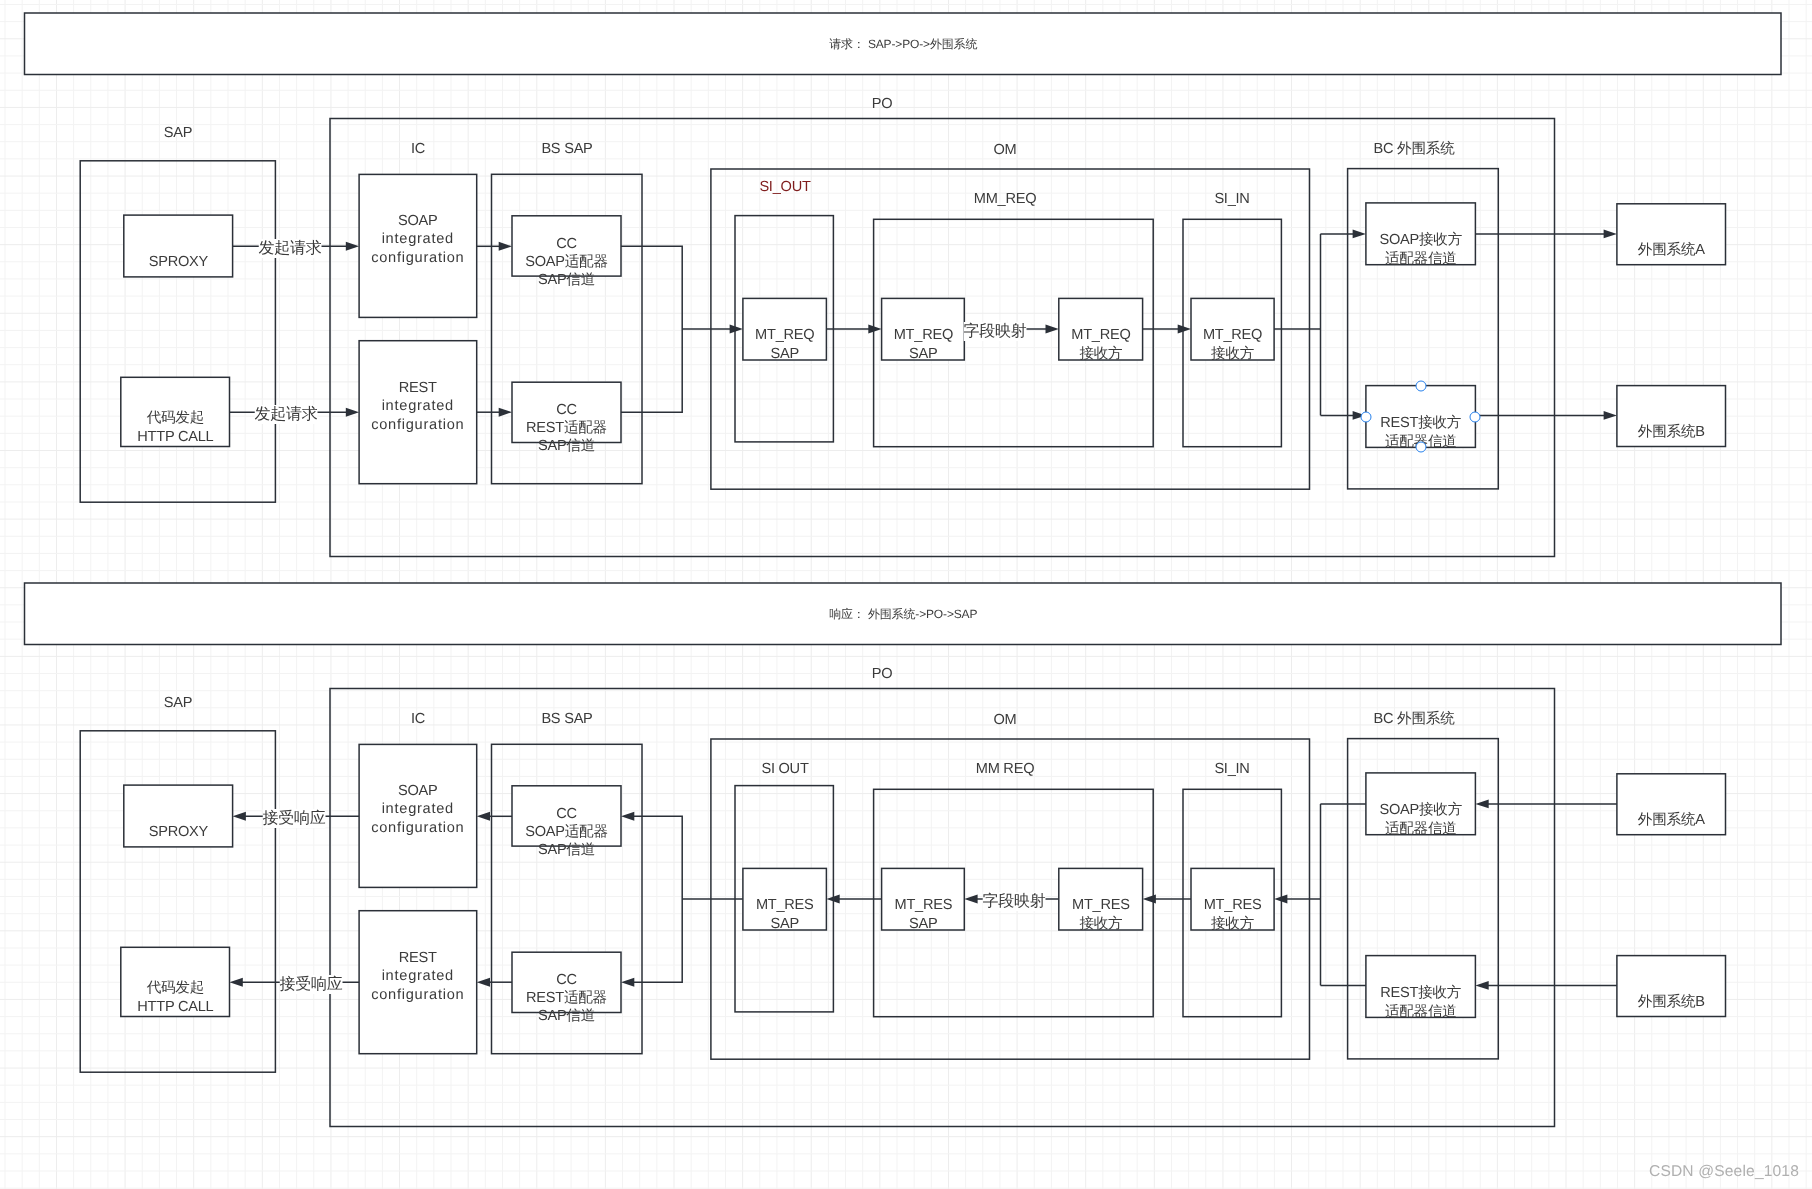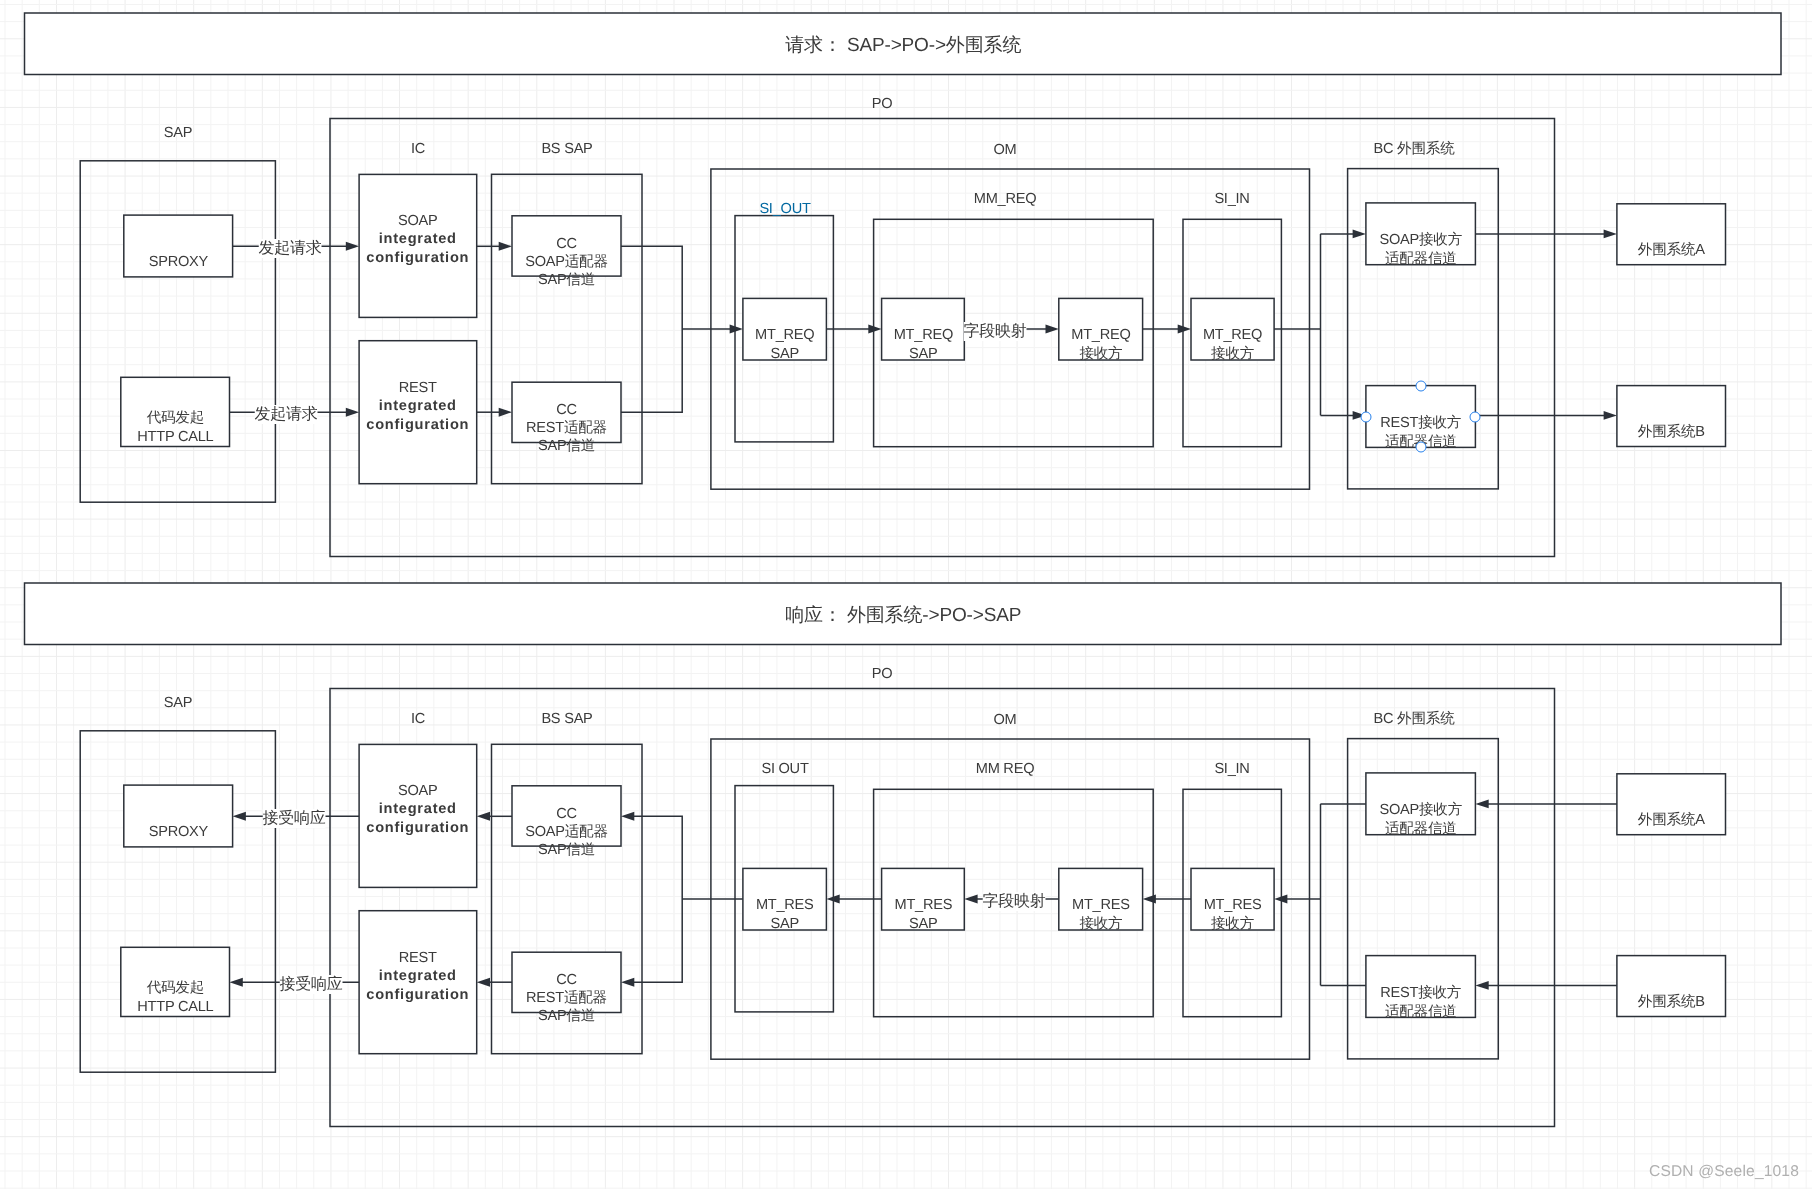--- a/index.html
+++ b/index.html
@@ -21,21 +21,21 @@
     background:transparent;
     display:flex;
     align-items:center;
     justify-content:center;
     text-align:center;
     color:#3b3b3b;
     font-size:14.6px;
     line-height:18.4px;
     letter-spacing:-0.25px;
   }
-  .node .lc { letter-spacing:0.74px;font-weight:bold; }
+  .node .lc { letter-spacing:0.74px; }
   .node > div { position:relative; top:16px; }
   .container { background:transparent; }
   .glabel {
     position:absolute;
     color:#3b3b3b;
     font-size:14.6px;
     line-height:14.6px;
     letter-spacing:-0.25px;
     white-space:nowrap;
     transform:translate(-50%,calc(-50% + 2.3px));
@@ -53,21 +53,21 @@
     padding:2.5px 0px;
   }
   .banner {
     position:absolute;
     box-sizing:border-box;
     background:transparent;
     display:flex;
     align-items:center;
     justify-content:center;
     color:#3b3b3b;
-    font-size:19px;
+    font-size:12px;
     letter-spacing:-0.15px;
     padding-top:1.5px;
   }
   .handle {
     position:absolute;
     width:11px; height:11px;
     border-radius:50%;
     border:1.5px solid #2680eb;
     background:#ffffff;
     box-sizing:border-box;
@@ -406,21 +406,21 @@
       <div class="node container" style="left: 710.9px; top: 169px; width: 598.6px; height: 320.2px; color: rgb(59, 59, 59);"></div>
       <div class="node container" style="left: 735px; top: 215.6px; width: 98.4px; height: 226.3px; color: rgb(59, 59, 59);"></div>
       <div class="node container" style="left: 873.6px; top: 219.3px; width: 279.6px; height: 227.4px; color: rgb(59, 59, 59);"></div>
       <div class="node container" style="left: 1183px; top: 219.3px; width: 98.4px; height: 227.4px; color: rgb(59, 59, 59);"></div>
       <div class="node container" style="left: 1347.6px; top: 168.6px; width: 150.7px; height: 320.3px; color: rgb(59, 59, 59);"></div>
       <div class="glabel" style="left: 177.9px; top: 131.4px; color: rgb(59, 59, 59);">SAP</div>
       <div class="glabel" style="left: 882.3px; top: 102.3px; color: rgb(59, 59, 59);">PO</div>
       <div class="glabel" style="left: 418px; top: 146.9px; color: rgb(59, 59, 59);">IC</div>
       <div class="glabel" style="left: 566.6px; top: 146.9px; color: rgb(59, 59, 59);">BS SAP</div>
       <div class="glabel" style="left: 1004.6px; top: 147.5px; color: rgb(59, 59, 59);">OM</div>
-      <div class="glabel" style="left: 784.7px; top: 207px; color: #0369a1;">SI_OUT</div>
+      <div class="glabel" style="left: 784.7px; top: 185px; color: #7f1d1d;">SI_OUT</div>
       <div class="glabel" style="left: 1005.4px; top: 197.3px; color: rgb(59, 59, 59);">MM_REQ</div>
       <div class="glabel" style="left: 1232.2px; top: 197.3px; color: rgb(59, 59, 59);">SI_IN</div>
       <div class="glabel" style="left: 1414.1px; top: 147.1px; color: rgb(59, 59, 59);">BC 外围系统</div>
       <div class="node" style="left: 123.8px; top: 215.1px; width: 108.8px; height: 61.8px; color: rgb(59, 59, 59);">
         <div>
           <div>SPROXY</div>
         </div>
       </div>
       <div class="node" style="left: 120.8px; top: 377.3px; width: 108.7px; height: 69.2px; color: rgb(59, 59, 59);">
         <div>

